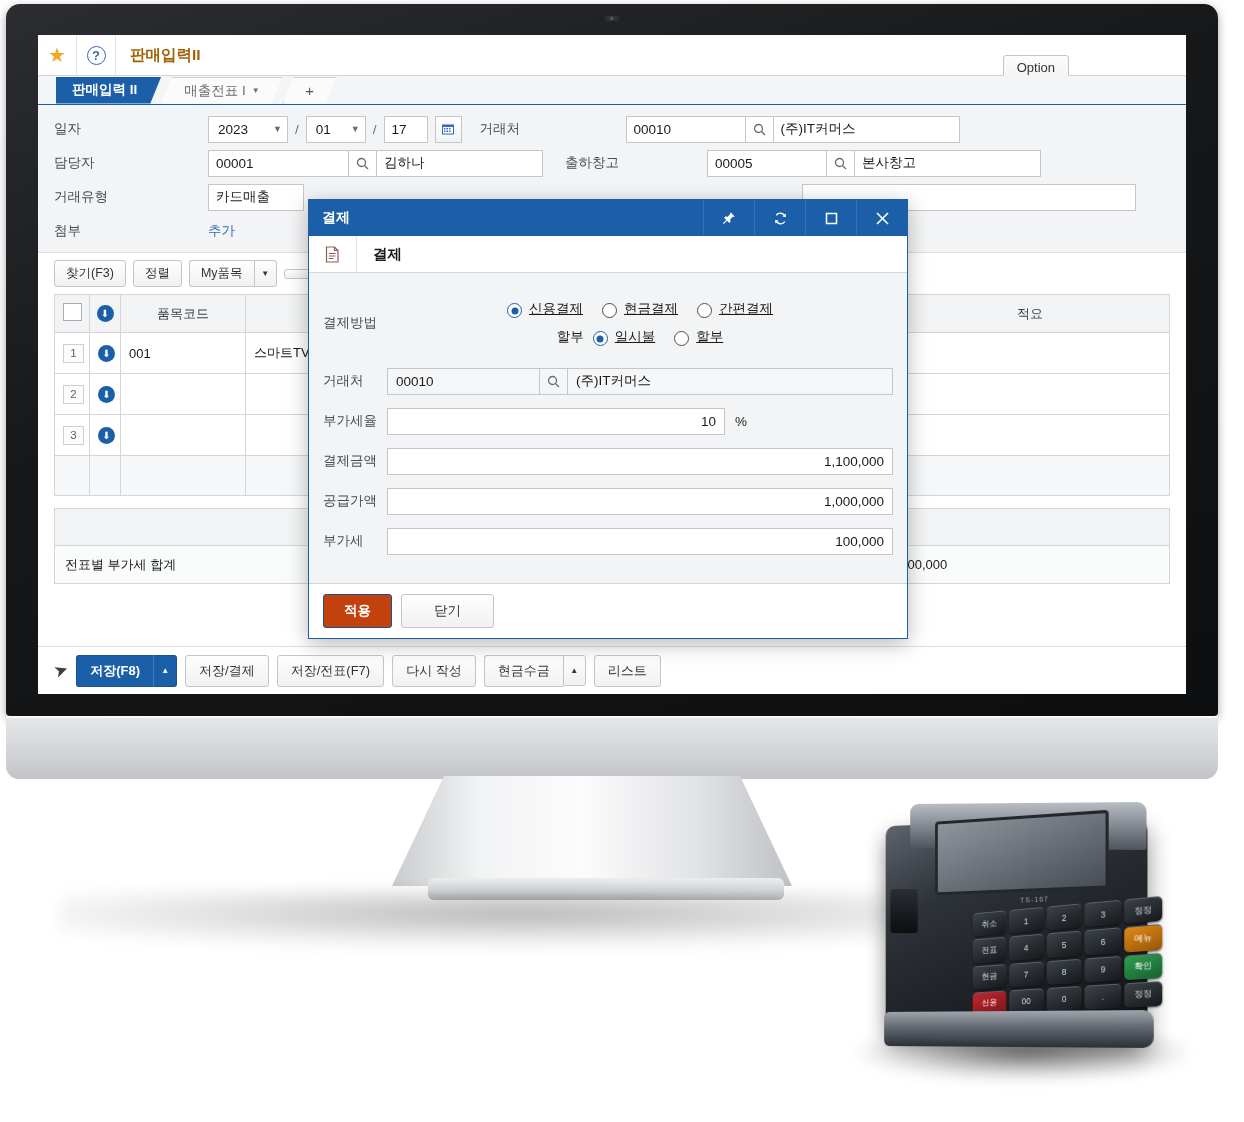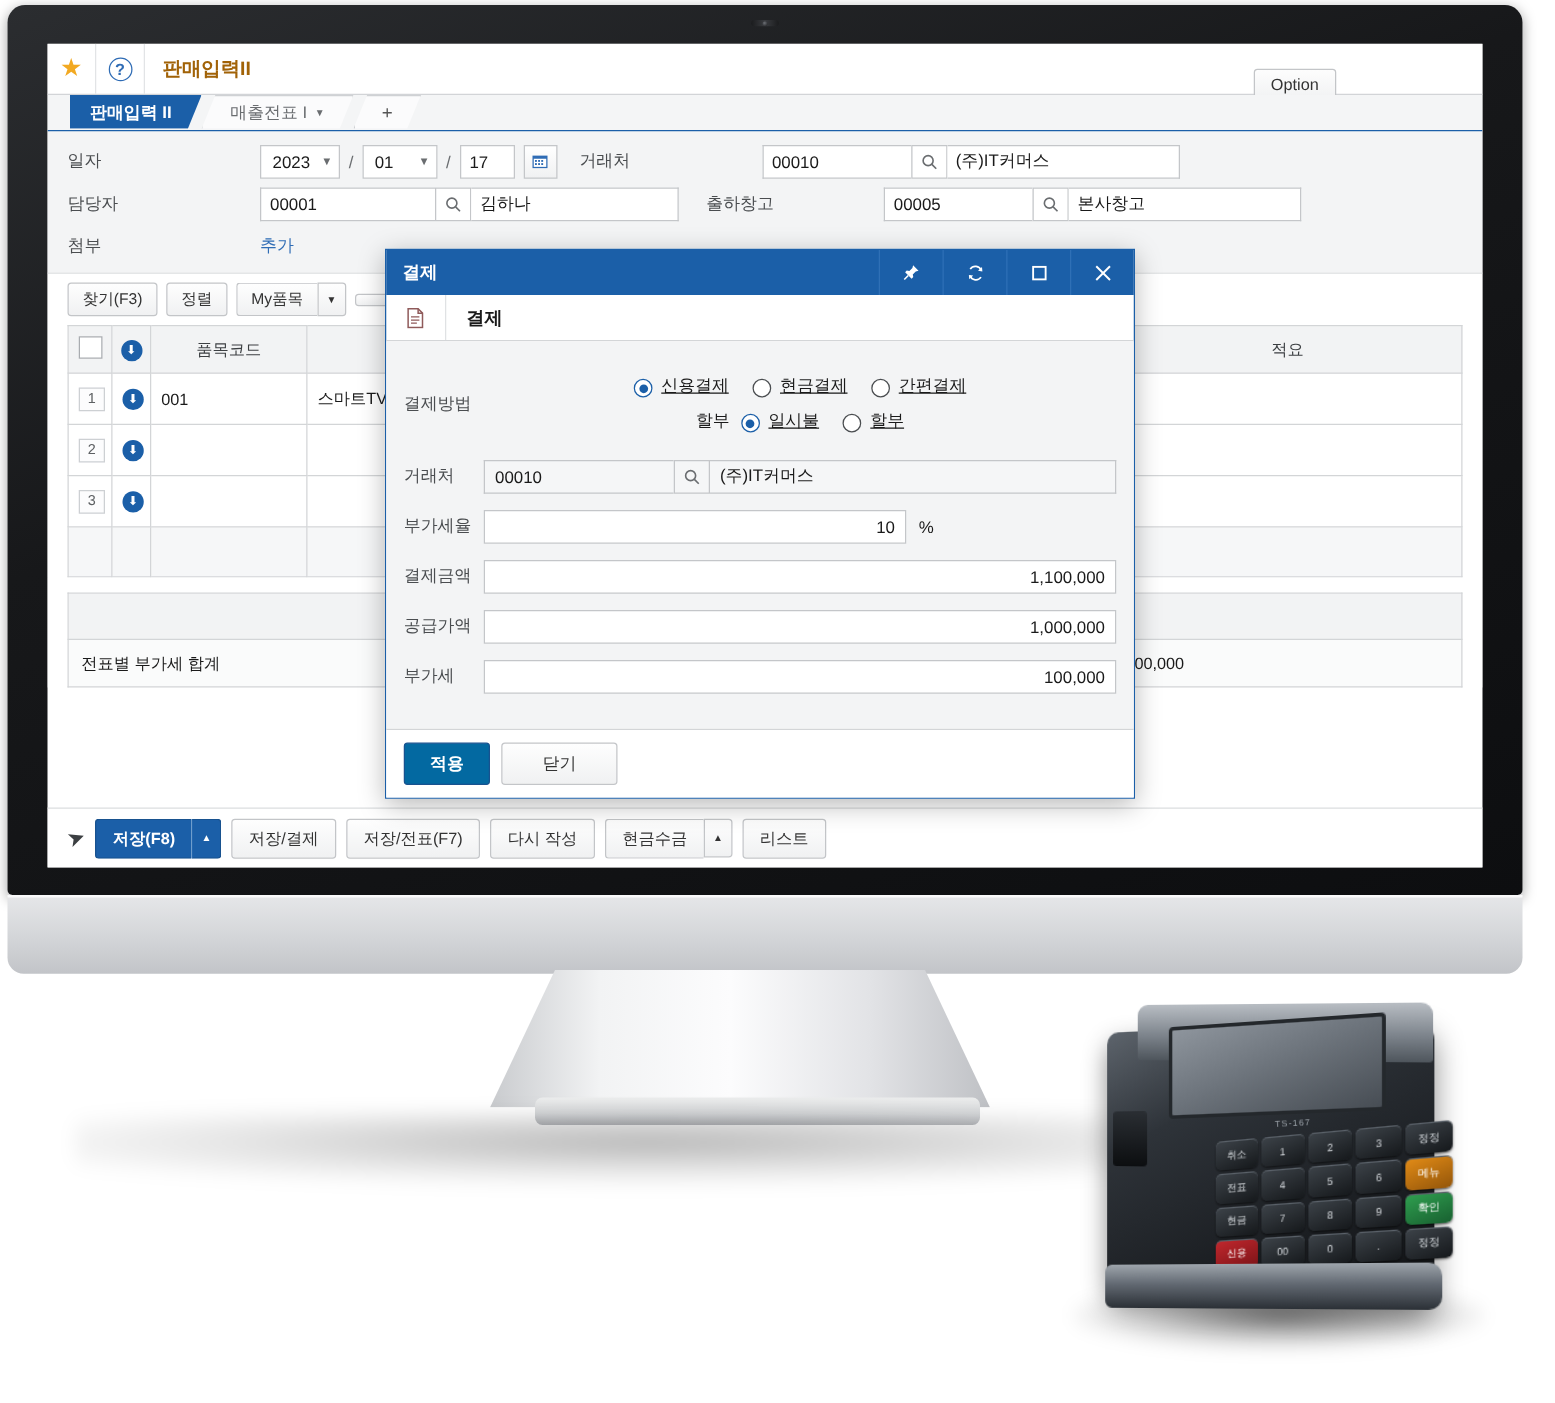--- a/index.html
+++ b/index.html
@@ -80,21 +80,21 @@
   #option-button{
     position:absolute; right:117px; top:20px;
     padding:4px 13px; font-size:13px; color:#333;
     background:linear-gradient(180deg,#fdfdfd,#f1f2f3);
     border:1px solid #c3c5c8; border-radius:3px; cursor:pointer;
   }
 
   
   #tab-strip{
     height:29px; background:#f4f5f6; border-bottom:1px solid #1b5fa8;
-    display:flex; align-items:flex-start; padding-left:18px; position:relative;
+    display:flex; align-items:center; padding-left:18px; position:relative;
   }
   .tab{
     height:27px; display:flex; align-items:center; padding:0 16px;
     font-size:13.5px; position:relative; cursor:pointer;
   }
   .tab-active{
     background:#1b5fa8; color:#fff; font-weight:bold;
     clip-path:polygon(0 0, 100% 0, calc(100% - 11px) 100%, 0 100%);
     padding-right:24px;
   }
@@ -270,21 +270,21 @@
   .m-inp.ro{ background:#f5f6f7; }
   .m-inp.num{ justify-content:flex-end; }
   .m-code{ width:152px;border-right:none; }
   .m-name{ flex:1;border-left:none; }
   .pct{ margin-left:10px;font-size:13.5px;color:#1a1a1a; }
   #modal-footer{
     height:55px;border-top:1px solid #d3d5d7;background:#fff;
     display:flex;align-items:center;gap:9px;padding-left:14px;
   }
   #modal-apply{
-    background:#0369a1;color:#fff;border:1px solid #18528f;border-radius:3px;
+    background:#c2410c;color:#fff;border:1px solid #18528f;border-radius:3px;
     font-size:13.5px;font-weight:bold;padding:7px 20px;cursor:pointer;
   }
   #modal-close-btn{
     background:linear-gradient(180deg,#fefefe,#f0f1f2);color:#333;border:1px solid #c3c5c8;
     border-radius:3px;font-size:13.5px;padding:7px 32px;cursor:pointer;
   }
 
   
   #card-terminal{ position:absolute; left:868px; top:793px; width:300px; height:282px; }
   #ct-body{
@@ -369,21 +369,21 @@
       </div>
       <div class="tab tab-inactive tab-add">
         <span>+</span>
       </div>
     </div>
 
     <div id="form-area">
 
       <div class="form-row">
         <div class="form-label">일자</div>
-        <div class="sel" style="width:64px">
+        <div class="sel" style="width:80px">
           <span>2023</span>
           <span class="sel-caret">▼</span>
         </div>
         <span class="slash">/</span>
         <div class="sel" style="width:60px">
           <span>01</span>
           <span class="sel-caret">▼</span>
         </div>
         <span class="slash">/</span>
         <div class="inp" style="width:44px">17</div>
@@ -434,20 +434,26 @@
           <div class="search-btn">
             <svg width="13" height="13" viewBox="0 0 13 13" aria-hidden="true">
               <circle cx="5.5" cy="5.5" r="4" fill="none" stroke="#6a6d70" stroke-width="1.3"></circle>
               <line x1="8.5" y1="8.5" x2="12" y2="12" stroke="#6a6d70" stroke-width="1.3"></line>
             </svg>
           </div>
           <div class="inp name-inp">본사창고</div>
         </div>
       </div>
 
+      <div class="form-row">
+        <div class="form-label">거래유형</div>
+        <div class="inp" style="width:96px">카드매출</div>
+        <div class="form-label-r" style="width:0"></div>
+        <div class="inp" style="width:334px;margin-left:480px"></div>
+      </div>
 
       <div class="form-row">
         <div class="form-label">첨부</div>
         <span id="attach-add">추가</span>
       </div>
     </div>
 
     <div id="grid-toolbar">
       <button class="tb-btn">찾기(F3)</button>
       <button class="tb-btn">정렬</button>

